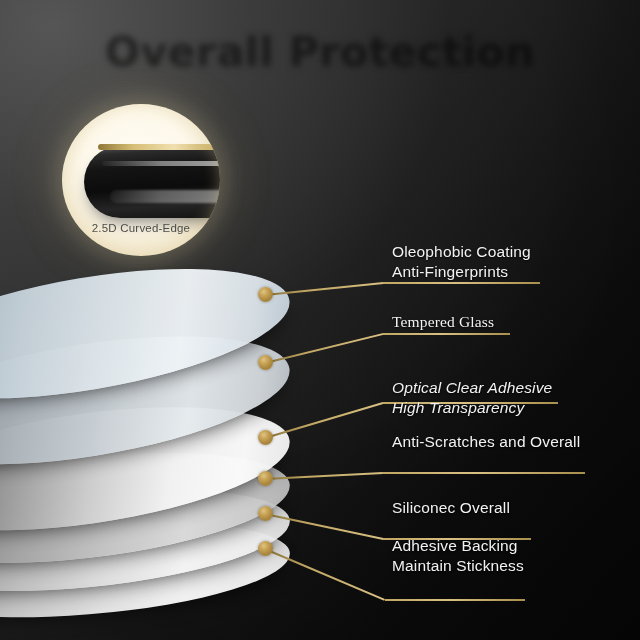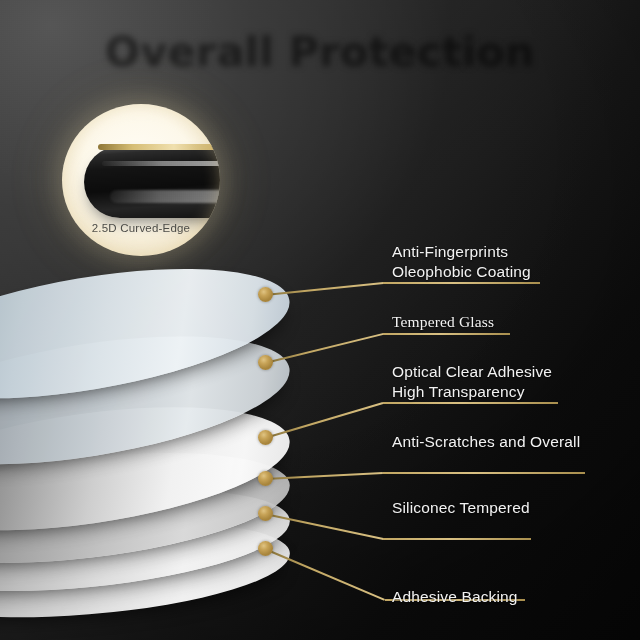--- a/index.html
+++ b/index.html
@@ -190,53 +190,54 @@
       <div class="layer" style="left: -120px; top: 440px; width: 410px; height: 100px; background: linear-gradient(108deg, rgb(93, 93, 93) 0%, rgb(126, 126, 126) 16%, rgb(163, 163, 163) 36%, rgb(194, 194, 194) 56%, rgb(216, 216, 216) 74%, rgb(201, 201, 201) 90%, rgb(180, 180, 180) 100%); opacity: 0.95; z-index: 3; transform: rotate(-6.6deg); box-shadow: rgba(0, 0, 0, 0.85) 0px 10px 22px -12px;"></div>
       <div class="layer" style="left: -120px; top: 478px; width: 410px; height: 94px; background: linear-gradient(108deg, rgb(107, 107, 107) 0%, rgb(148, 148, 148) 16%, rgb(189, 189, 189) 36%, rgb(222, 222, 222) 56%, rgb(243, 243, 243) 74%, rgb(237, 237, 237) 90%, rgb(220, 220, 220) 100%); opacity: 0.96; z-index: 2; transform: rotate(-5.6deg); box-shadow: rgba(0, 0, 0, 0.85) 0px 10px 22px -12px;"></div>
       <div class="layer" style="left: -120px; top: 512px; width: 410px; height: 90px; background: linear-gradient(108deg, rgb(120, 120, 120) 0%, rgb(166, 166, 166) 16%, rgb(204, 204, 204) 36%, rgb(230, 230, 230) 56%, rgb(248, 248, 248) 74%, rgb(242, 242, 242) 90%, rgb(226, 226, 226) 100%); opacity: 0.97; z-index: 1; transform: rotate(-4.6deg); box-shadow: rgba(0, 0, 0, 0.85) 0px 10px 22px -12px;"></div>
     </div>
 
   <div id="callouts">
       <div class="dot" style="left: 265px; top: 294px; z-index: 20;"></div>
       <div class="leader" style="left: 265px; top: 294px; width: 118.609px; transform: rotate(-5.80673deg); z-index: 19;"></div>
       <div class="underline" style="left: 383px; top: 282px; width: 157px; z-index: 19;"></div>
       <div class="label" style="left: 392px; top: 242px; z-index: 21;">
+        <div>Oleophobic Coating</div>
         <div>Anti-Fingerprints</div>
-        <div>Oleophobic Coating</div>
       </div>
       <div class="dot" style="left: 265px; top: 362px; z-index: 20;"></div>
       <div class="leader" style="left: 265px; top: 362px; width: 121.511px; transform: rotate(-13.8075deg); z-index: 19;"></div>
       <div class="underline" style="left: 383px; top: 333px; width: 127px; z-index: 19;"></div>
       <div class="label" style="left: 392px; top: 312px; z-index: 21; font-family: Liberation Serif, serif;">
         <div>Tempered Glass</div>
       </div>
       <div class="dot" style="left: 265px; top: 437px; z-index: 20;"></div>
       <div class="leader" style="left: 265px; top: 437px; width: 123.081px; transform: rotate(-16.5209deg); z-index: 19;"></div>
       <div class="underline" style="left: 383px; top: 402px; width: 175px; z-index: 19;"></div>
-      <div class="label" style="left: 392px; top: 362px; z-index: 21;">
+      <div class="label" style="left: 392px; top: 378px; z-index: 21; font-style: italic;">
         <div>Optical Clear Adhesive</div>
         <div>High Transparency</div>
       </div>
       <div class="dot" style="left: 265px; top: 478px; z-index: 20;"></div>
       <div class="leader" style="left: 265px; top: 478px; width: 118.152px; transform: rotate(-2.91084deg); z-index: 19;"></div>
       <div class="underline" style="left: 383px; top: 472px; width: 202px; z-index: 19;"></div>
       <div class="label" style="left: 392px; top: 432px; z-index: 21;">
         <div>Anti-Scratches and Overall</div>
       </div>
       <div class="dot" style="left: 265px; top: 513px; z-index: 20;"></div>
       <div class="leader" style="left: 265px; top: 513px; width: 120.619px; transform: rotate(11.9621deg); z-index: 19;"></div>
       <div class="underline" style="left: 383px; top: 538px; width: 148px; z-index: 19;"></div>
       <div class="label" style="left: 392px; top: 498px; z-index: 21;">
-        <div>Siliconec Tempered</div>
+        <div>Siliconec Overall</div>
       </div>
       <div class="dot" style="left: 265px; top: 548px; z-index: 20;"></div>
       <div class="leader" style="left: 265px; top: 548px; width: 130.388px; transform: rotate(23.0255deg); z-index: 19;"></div>
       <div class="underline" style="left: 385px; top: 599px; width: 140px; z-index: 19;"></div>
-      <div class="label" style="left: 392px; top: 587px; z-index: 21;">
+      <div class="label" style="left: 392px; top: 536px; z-index: 21;">
         <div>Adhesive Backing</div>
+        <div>Maintain Stickness</div>
       </div>
     </div>
 
   <div id="inset">
     <div id="edge"></div>
     <div id="edge-gold"></div>
     <div id="edge-hl1"></div>
     <div id="edge-hl2"></div>
     <div id="inset-caption">2.5D Curved-Edge</div>
     <div id="inset-glow"></div>

